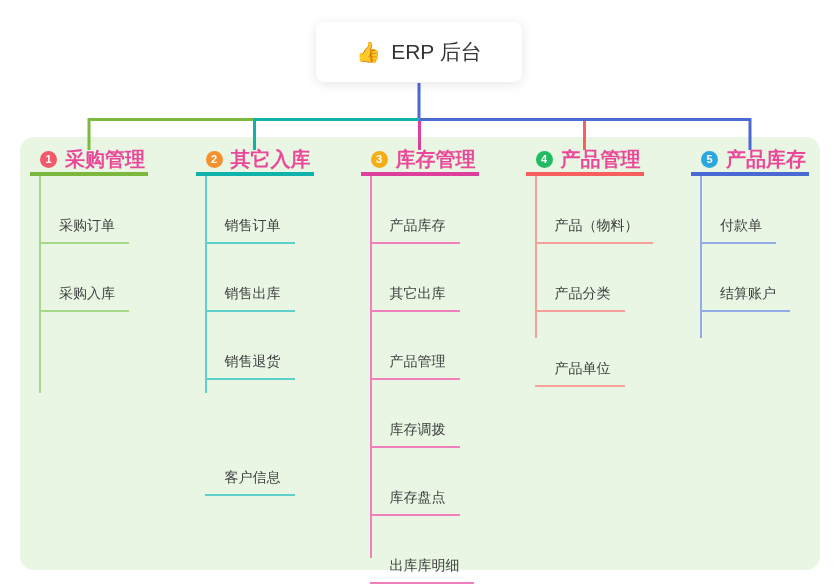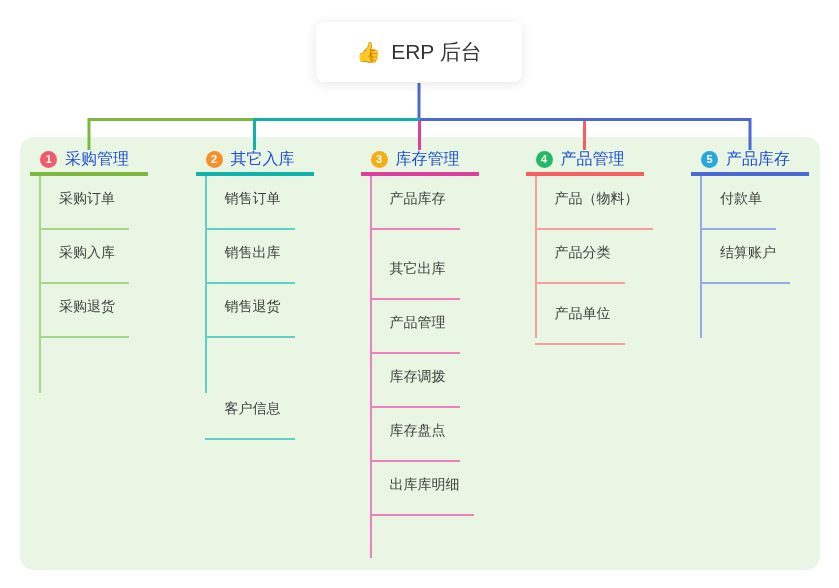--- a/index.html
+++ b/index.html
@@ -22,28 +22,28 @@
   .branch { position:absolute; top:146px; width:118px; z-index:2; }
   .branch-header {
     display:flex; align-items:center; gap:8px; height:30px;
     border-bottom:4px solid #999; padding-left:10px; box-sizing:border-box; width:118px;
   }
   .badge {
     width:17px; height:17px; border-radius:50%; flex-shrink:0;
     display:flex; align-items:center; justify-content:center;
     color:#ffffff; font-size:11px; font-weight:bold; line-height:1;
   }
-  .branch-title { font-size:16px; font-weight:400; color:#1d4ed8; white-space:nowrap; }
+  .branch-title { font-size:20px; font-weight:700; color:#ec4899; white-space:nowrap; }
   .children { position:relative; }
   .spine { position:absolute; left:9px; top:0; width:2px; }
   .child {
     position:relative; margin-left:9px; width:max-content;
-    box-sizing:border-box; height:54px; border-bottom:2px solid #ccc;
+    box-sizing:border-box; height:68px; border-bottom:2px solid #ccc;
     display:flex; align-items:flex-end;
-    padding:0 14px 20px 20px;
+    padding:0 14px 7px 20px;
     font-size:14px; color:#3e3e3e; white-space:nowrap;
   }
   .child:first-child { height:50px; }
 </style>
 </head>
 <body>
 
 <div class="stage">
   <div class="panel" style="background: rgb(232, 246, 227);"></div>
   <svg id="connectors" viewBox="0 0 839 588">
@@ -64,21 +64,20 @@
   <div id="branches">
       <div class="branch" style="left: 30px;">
         <div class="branch-header" style="border-bottom-color: rgb(124, 184, 62);">
           <span class="badge" style="background: rgb(242, 89, 107);">1</span>
           <span class="branch-title">采购管理</span>
         </div>
         <div class="children">
           <div class="spine" style="background: rgb(166, 215, 138); height: 217px;"></div>
           <div class="child" style="border-bottom-color: rgb(166, 215, 138);">采购订单</div>
           <div class="child" style="border-bottom-color: rgb(166, 215, 138);">采购入库</div>
-          <div class="child" style="border-bottom-color: rgb(166, 215, 138);">采购退货</div>
         </div>
       </div>
       <div class="branch" style="left: 195.5px;">
         <div class="branch-header" style="border-bottom-color: rgb(16, 179, 171);">
           <span class="badge" style="background: rgb(246, 144, 45);">2</span>
           <span class="branch-title">其它入库</span>
         </div>
         <div class="children">
           <div class="spine" style="background: rgb(95, 208, 200); height: 217px;"></div>
           <div class="child" style="border-bottom-color: rgb(95, 208, 200);">销售订单</div>
@@ -88,21 +87,21 @@
         </div>
       </div>
       <div class="branch" style="left: 360.5px;">
         <div class="branch-header" style="border-bottom-color: rgb(221, 63, 157);">
           <span class="badge" style="background: rgb(246, 174, 23);">3</span>
           <span class="branch-title">库存管理</span>
         </div>
         <div class="children">
           <div class="spine" style="background: rgb(239, 127, 189); height: 382px;"></div>
           <div class="child" style="border-bottom-color: rgb(239, 127, 189);">产品库存</div>
-          <div class="child" style="border-bottom-color: rgb(239, 127, 189); margin-top: 16px;">其它出库</div>
+          <div class="child" style="border-bottom-color: rgb(239, 127, 189);">其它出库</div>
           <div class="child" style="border-bottom-color: rgb(239, 127, 189);">产品管理</div>
           <div class="child" style="border-bottom-color: rgb(239, 127, 189);">库存调拨</div>
           <div class="child" style="border-bottom-color: rgb(239, 127, 189);">库存盘点</div>
           <div class="child" style="border-bottom-color: rgb(239, 127, 189);">出库库明细</div>
         </div>
       </div>
       <div class="branch" style="left: 525.5px;">
         <div class="branch-header" style="border-bottom-color: rgb(247, 95, 95);">
           <span class="badge" style="background: rgb(34, 187, 99);">4</span>
           <span class="branch-title">产品管理</span>

